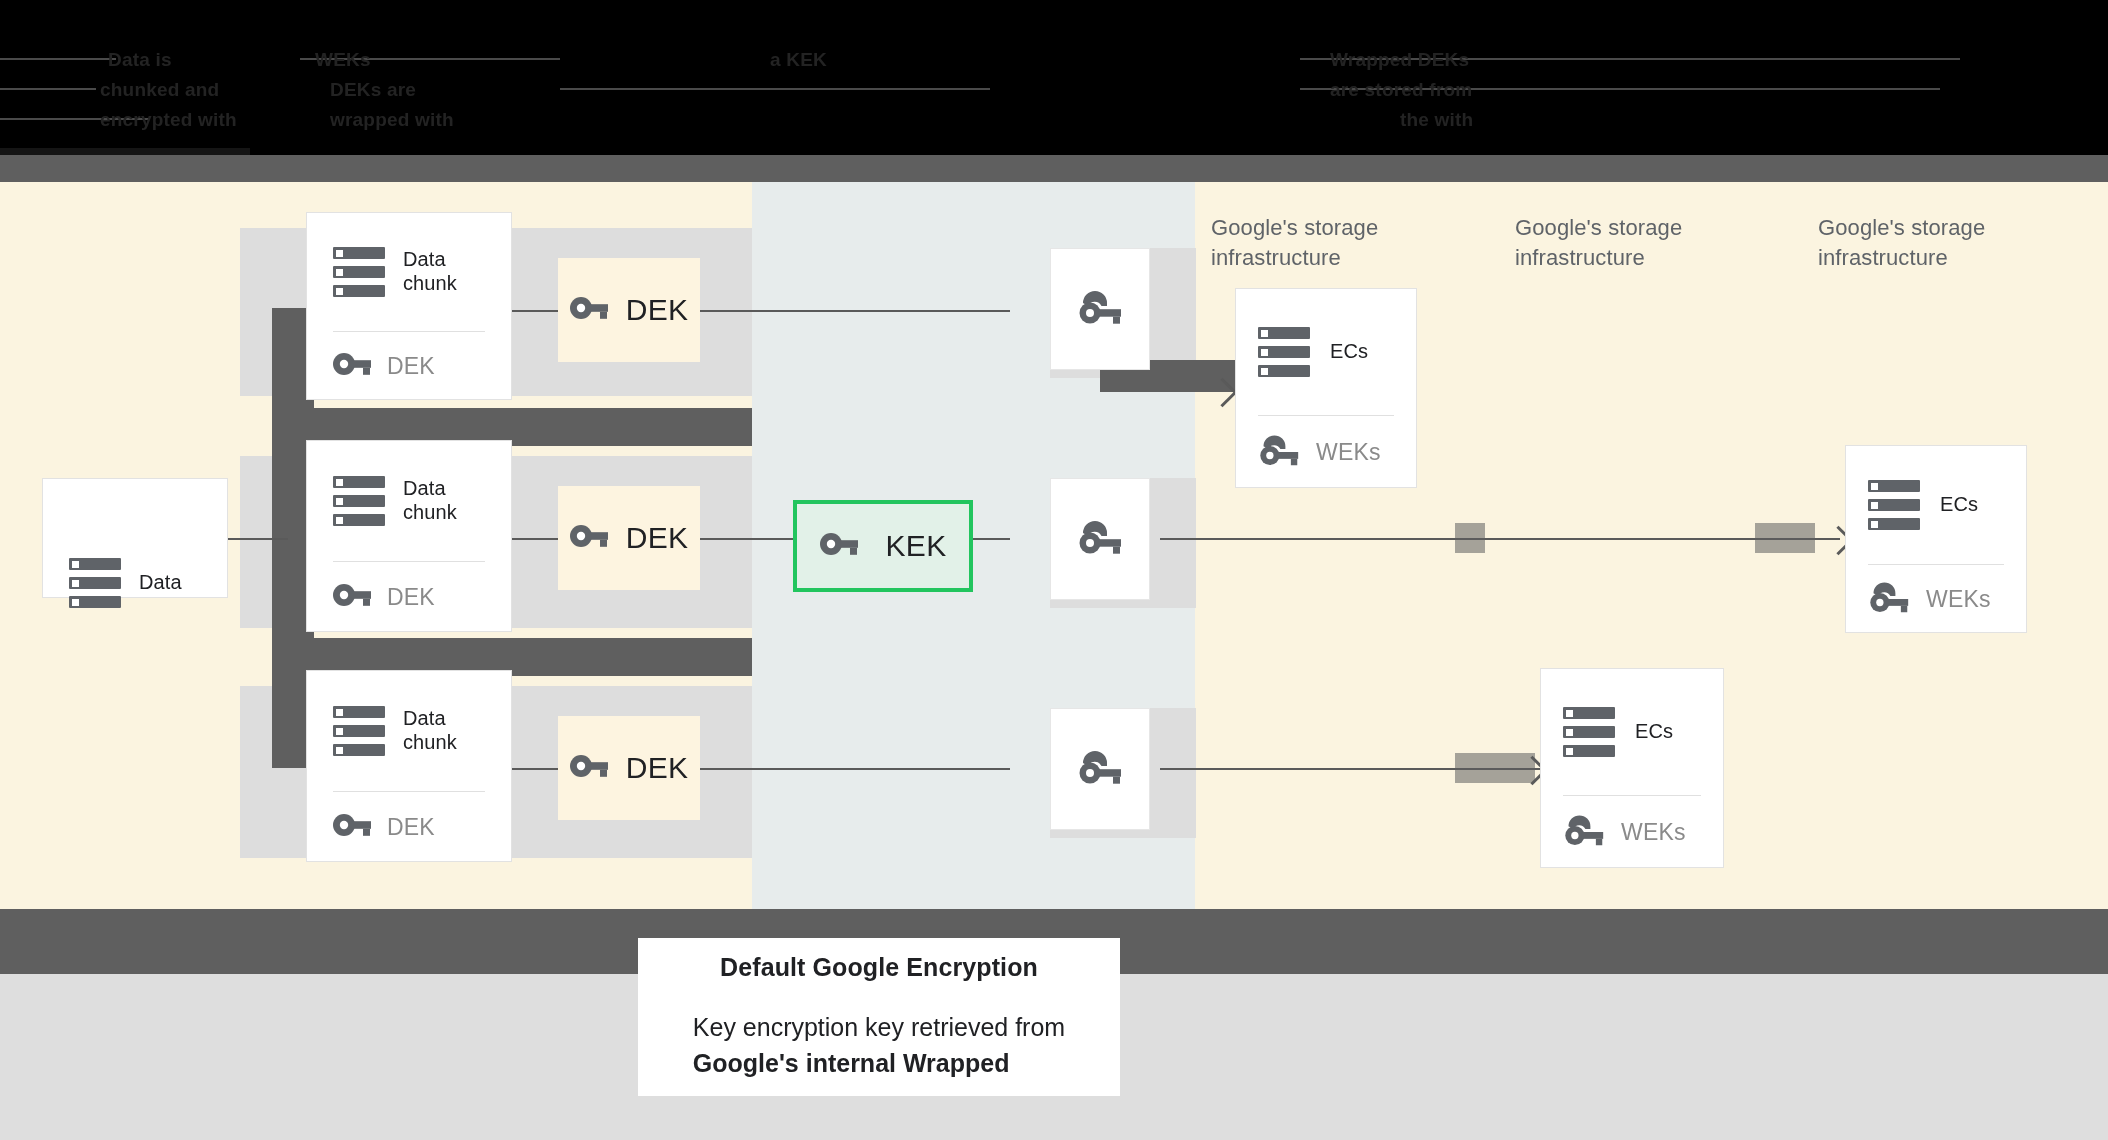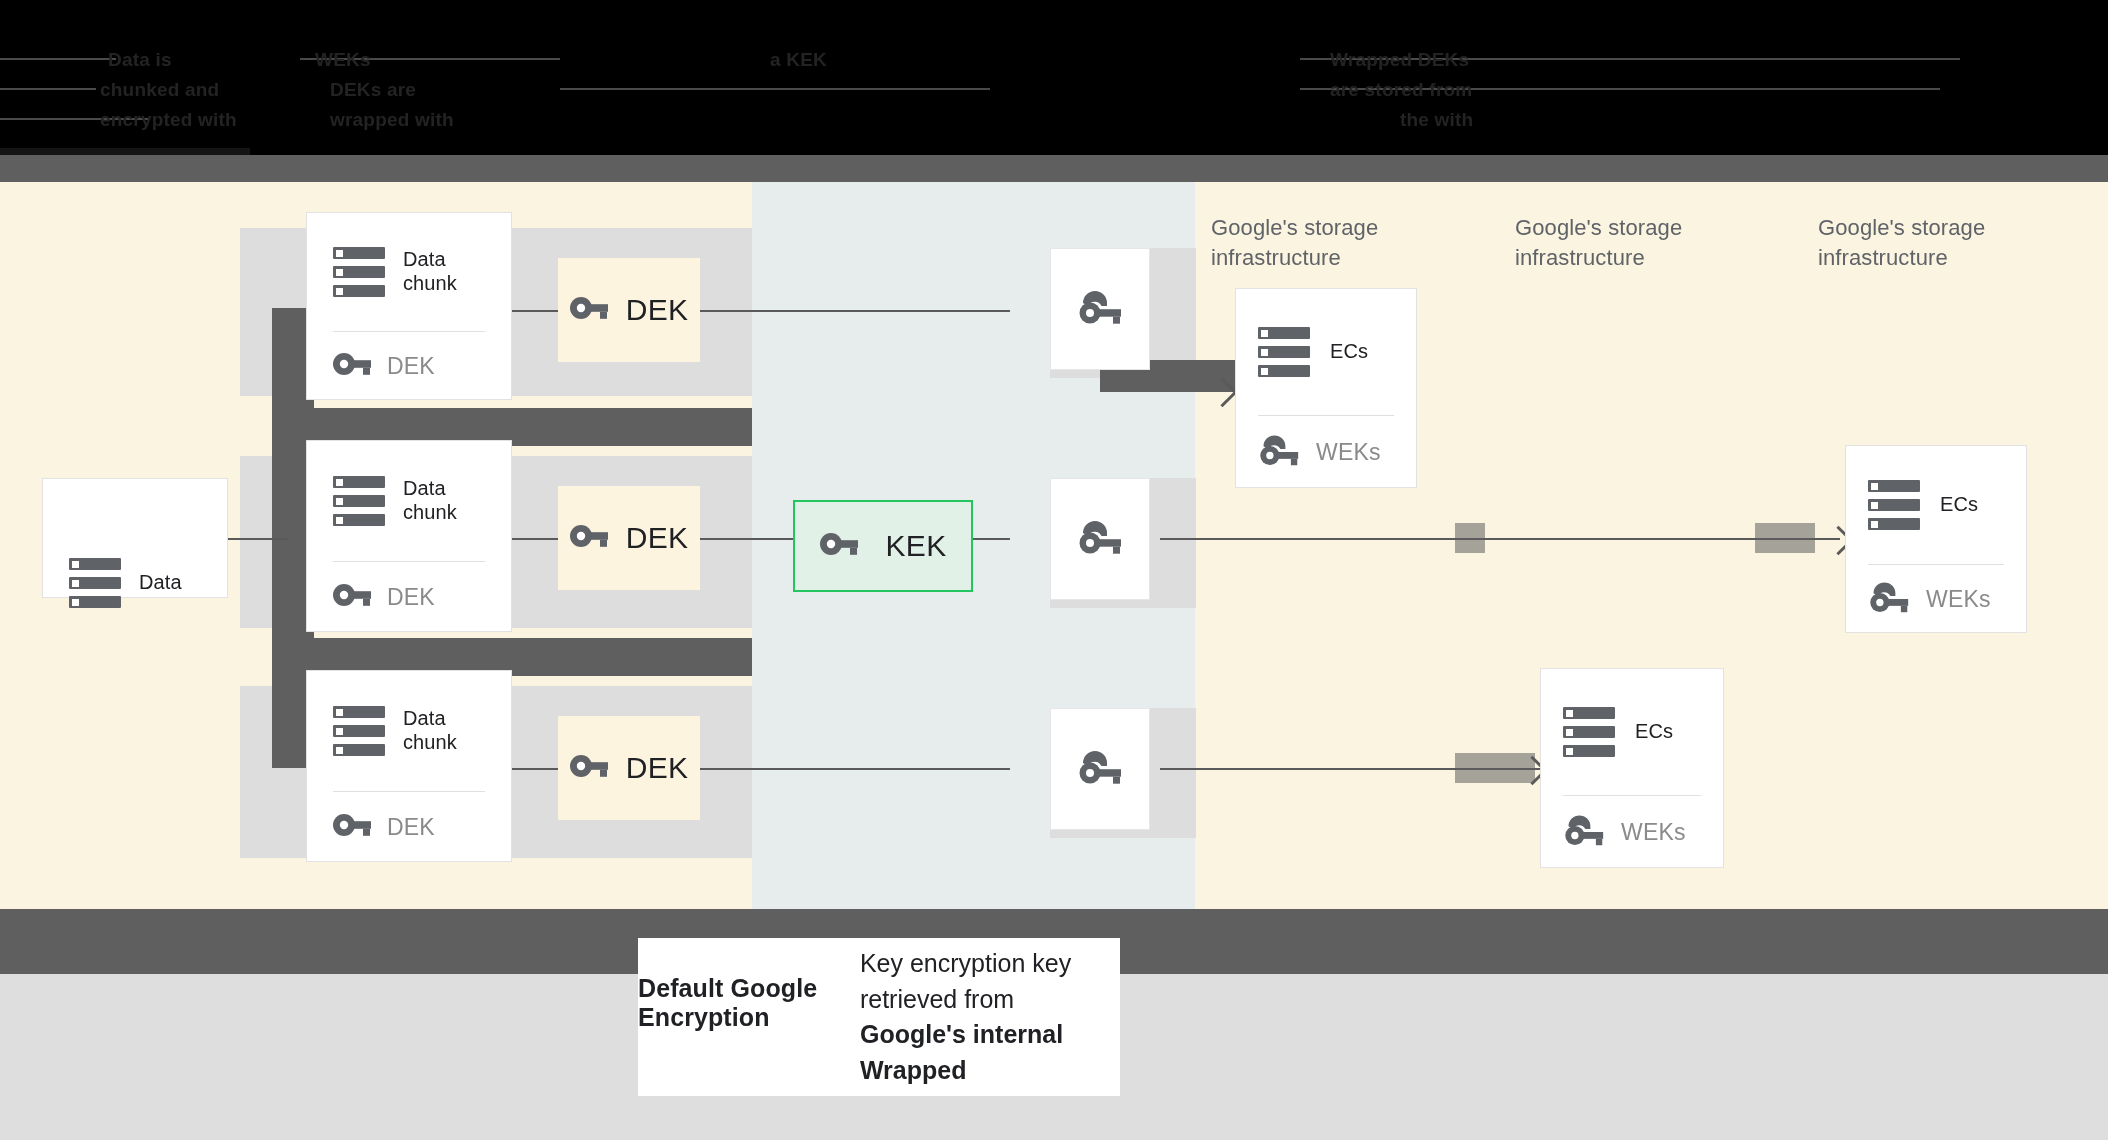--- a/index.html
+++ b/index.html
@@ -172,21 +172,21 @@
     color:#5f6368;
     line-height:1.36;
     letter-spacing:.1px;
   }
 
   
   .caption{
     position:absolute;
     background:#ffffff;
     display:flex;
-    flex-direction:row;
+    flex-direction:column;
     align-items:center;
     justify-content:center;
     box-sizing:border-box;
   }
   .caption-title{
     font-size:25px;
     font-weight:bold;
     color:#202124;
     letter-spacing:.1px;
     margin-bottom:28px;
@@ -378,21 +378,21 @@
       <svg width="38" height="26" viewBox="0 0 38 26" aria-hidden="true">
         <circle cx="11" cy="13" r="11" fill="#5f6368"></circle>
         <circle cx="11" cy="13" r="4.2" fill="#ffffff"></circle>
         <rect x="18" y="9.2" width="20" height="7.6" fill="#5f6368"></rect>
         <rect x="30" y="16.8" width="7" height="7" fill="#5f6368"></rect>
       </svg>
     </span>
     <span class="keybox-label">DEK</span>
   </div>
 
-  <div class="keybox kek" style="left:793px;top:500px;width:180px;height:92px;border:2px solid #22c55e;gap:28px;">
+  <div class="keybox kek" style="left:793px;top:500px;width:180px;height:92px;border:4px solid #22c55e;gap:28px;">
     <span class="key-icon">
       <svg width="38" height="26" viewBox="0 0 38 26" aria-hidden="true">
         <circle cx="11" cy="13" r="11" fill="#5f6368"></circle>
         <circle cx="11" cy="13" r="4.2" fill="#ffffff"></circle>
         <rect x="18" y="9.2" width="20" height="7.6" fill="#5f6368"></rect>
         <rect x="30" y="16.8" width="7" height="7" fill="#5f6368"></rect>
       </svg>
     </span>
     <span class="keybox-label">KEK</span>
   </div>

